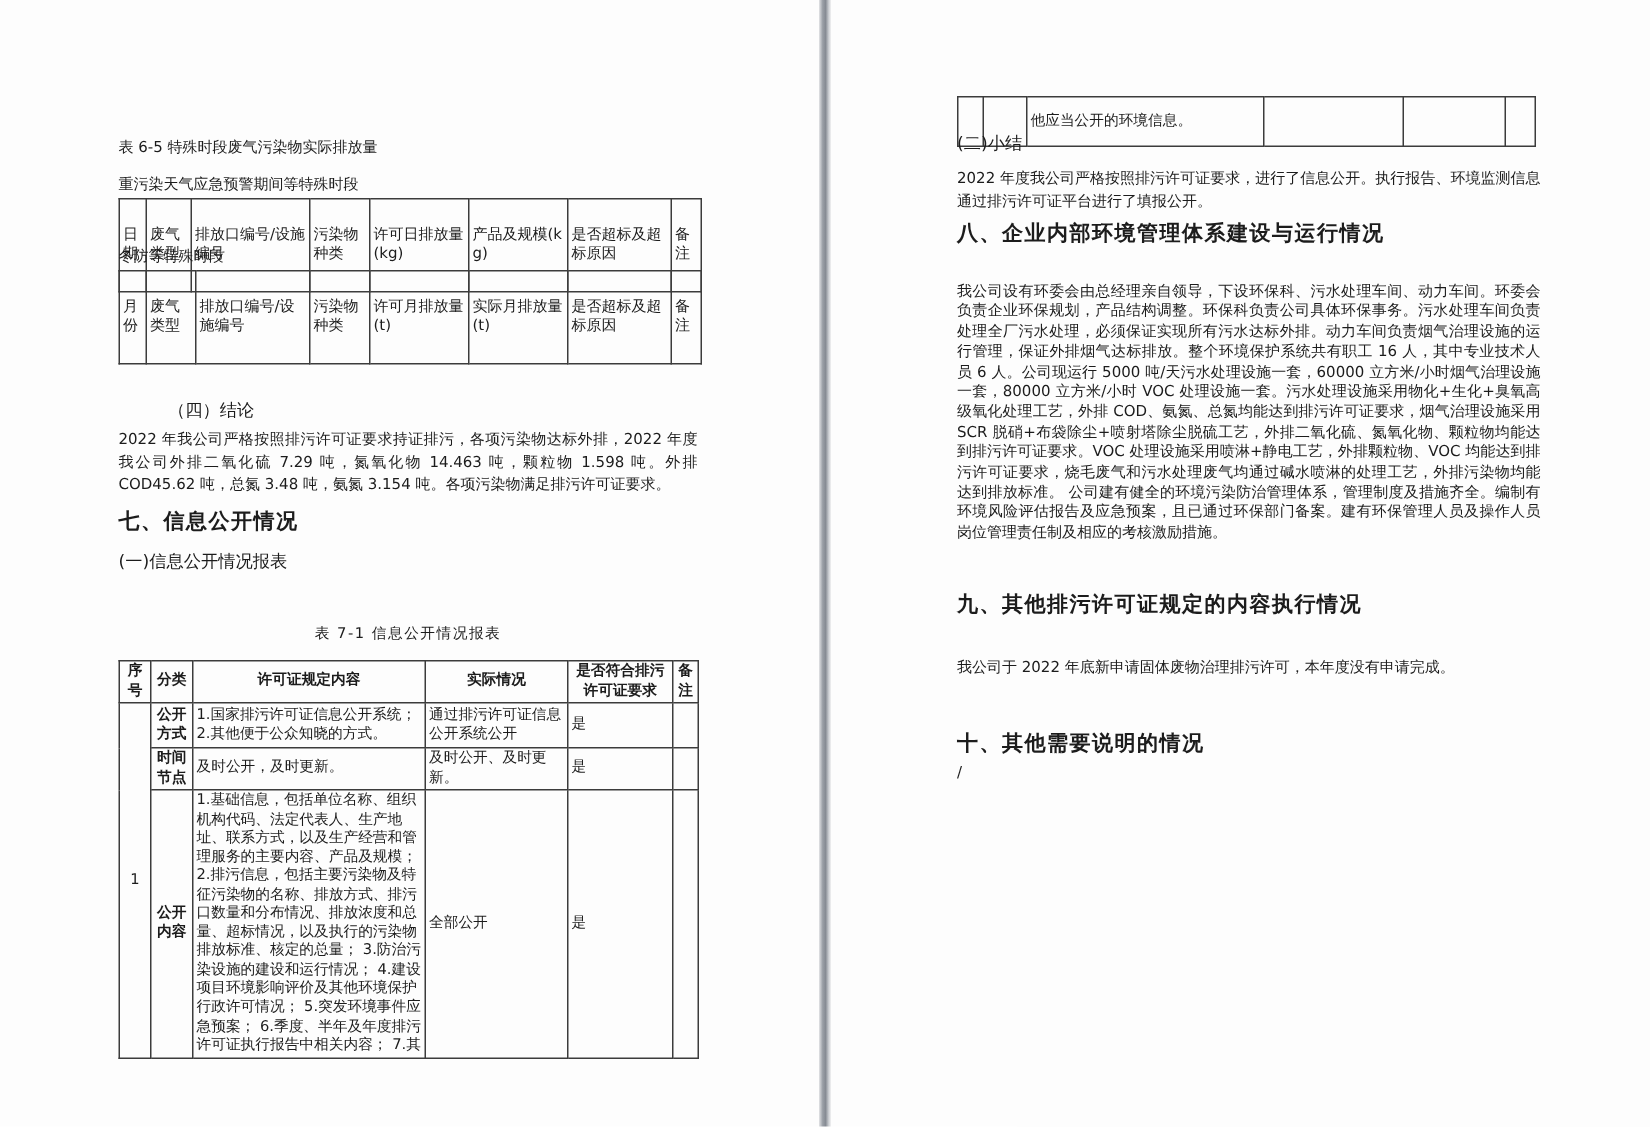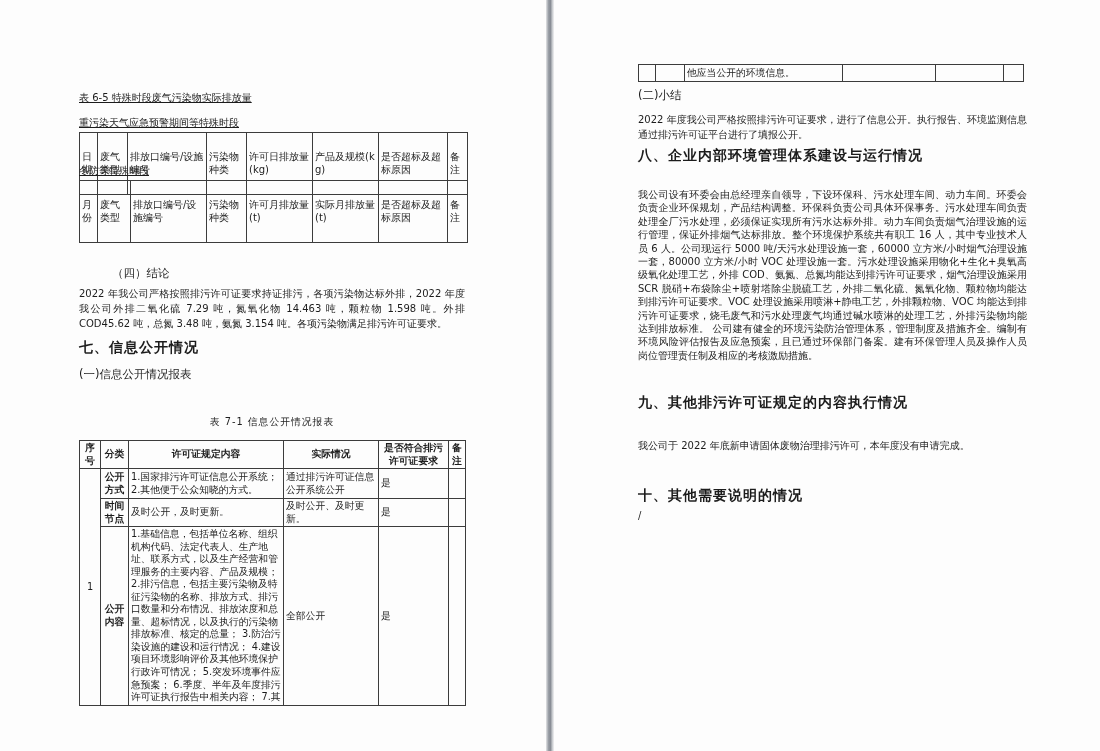--- a/index.html
+++ b/index.html
@@ -11,21 +11,21 @@
     -webkit-font-smoothing:antialiased;
   }
   .page{position:absolute;top:0;bottom:0;background:#fdfdfd;}
   #page-left{left:0;width:546px;}
   #page-right{left:554px;width:546px;}
   #page-divider{
     position:absolute;top:0;bottom:0;left:546px;width:8px;
     background:linear-gradient(to right,#e3e4e6 0%,#9ba0a7 30%,#868b93 55%,#c9ccd0 80%,#f2f2f3 100%);
   }
   .abs{position:absolute;}
-  .small-label{font-size:10px;text-decoration:underline;}
+  .small-label{font-size:10px;}
   .sub-head{font-size:11.5px;}
   .big-head{font-size:14px;font-weight:bold;letter-spacing:1px;}
   .para{font-size:10px;line-height:15px;text-align:justify;}
   .para-tight{font-size:10px;line-height:13.4px;text-align:justify;}
   table{border-collapse:collapse;table-layout:fixed;}
   td{border:1px solid #3c3c3c;overflow:hidden;word-break:break-all;}
   .t65 td{font-size:10px;line-height:12.5px;vertical-align:middle;padding:18px 2px;}
   .t71 td{font-size:9.8px;line-height:12.4px;vertical-align:middle;padding:1px 2px;}
   .t71 .hd{font-weight:bold;text-align:center;}
   .t71 .cat{font-weight:bold;text-align:center;}
@@ -156,21 +156,21 @@
   <table class="abs frag" style="left:84px;top:64px;width:385px;">
     <colgroup>
       <col style="width:17px">
         <col style="width:29px">
         <col style="width:158px">
       <col style="width:93px">
         <col style="width:68px">
         <col style="width:20px">
     </colgroup>
     <tbody>
-        <tr style="height:17px">
+        <tr style="height:33px">
       <td></td>
       <td></td>
       <td>他应当公开的环境信息。</td>
       <td></td>
       <td></td>
       <td></td>
     </tr>
   </tbody>
     </table>
 

